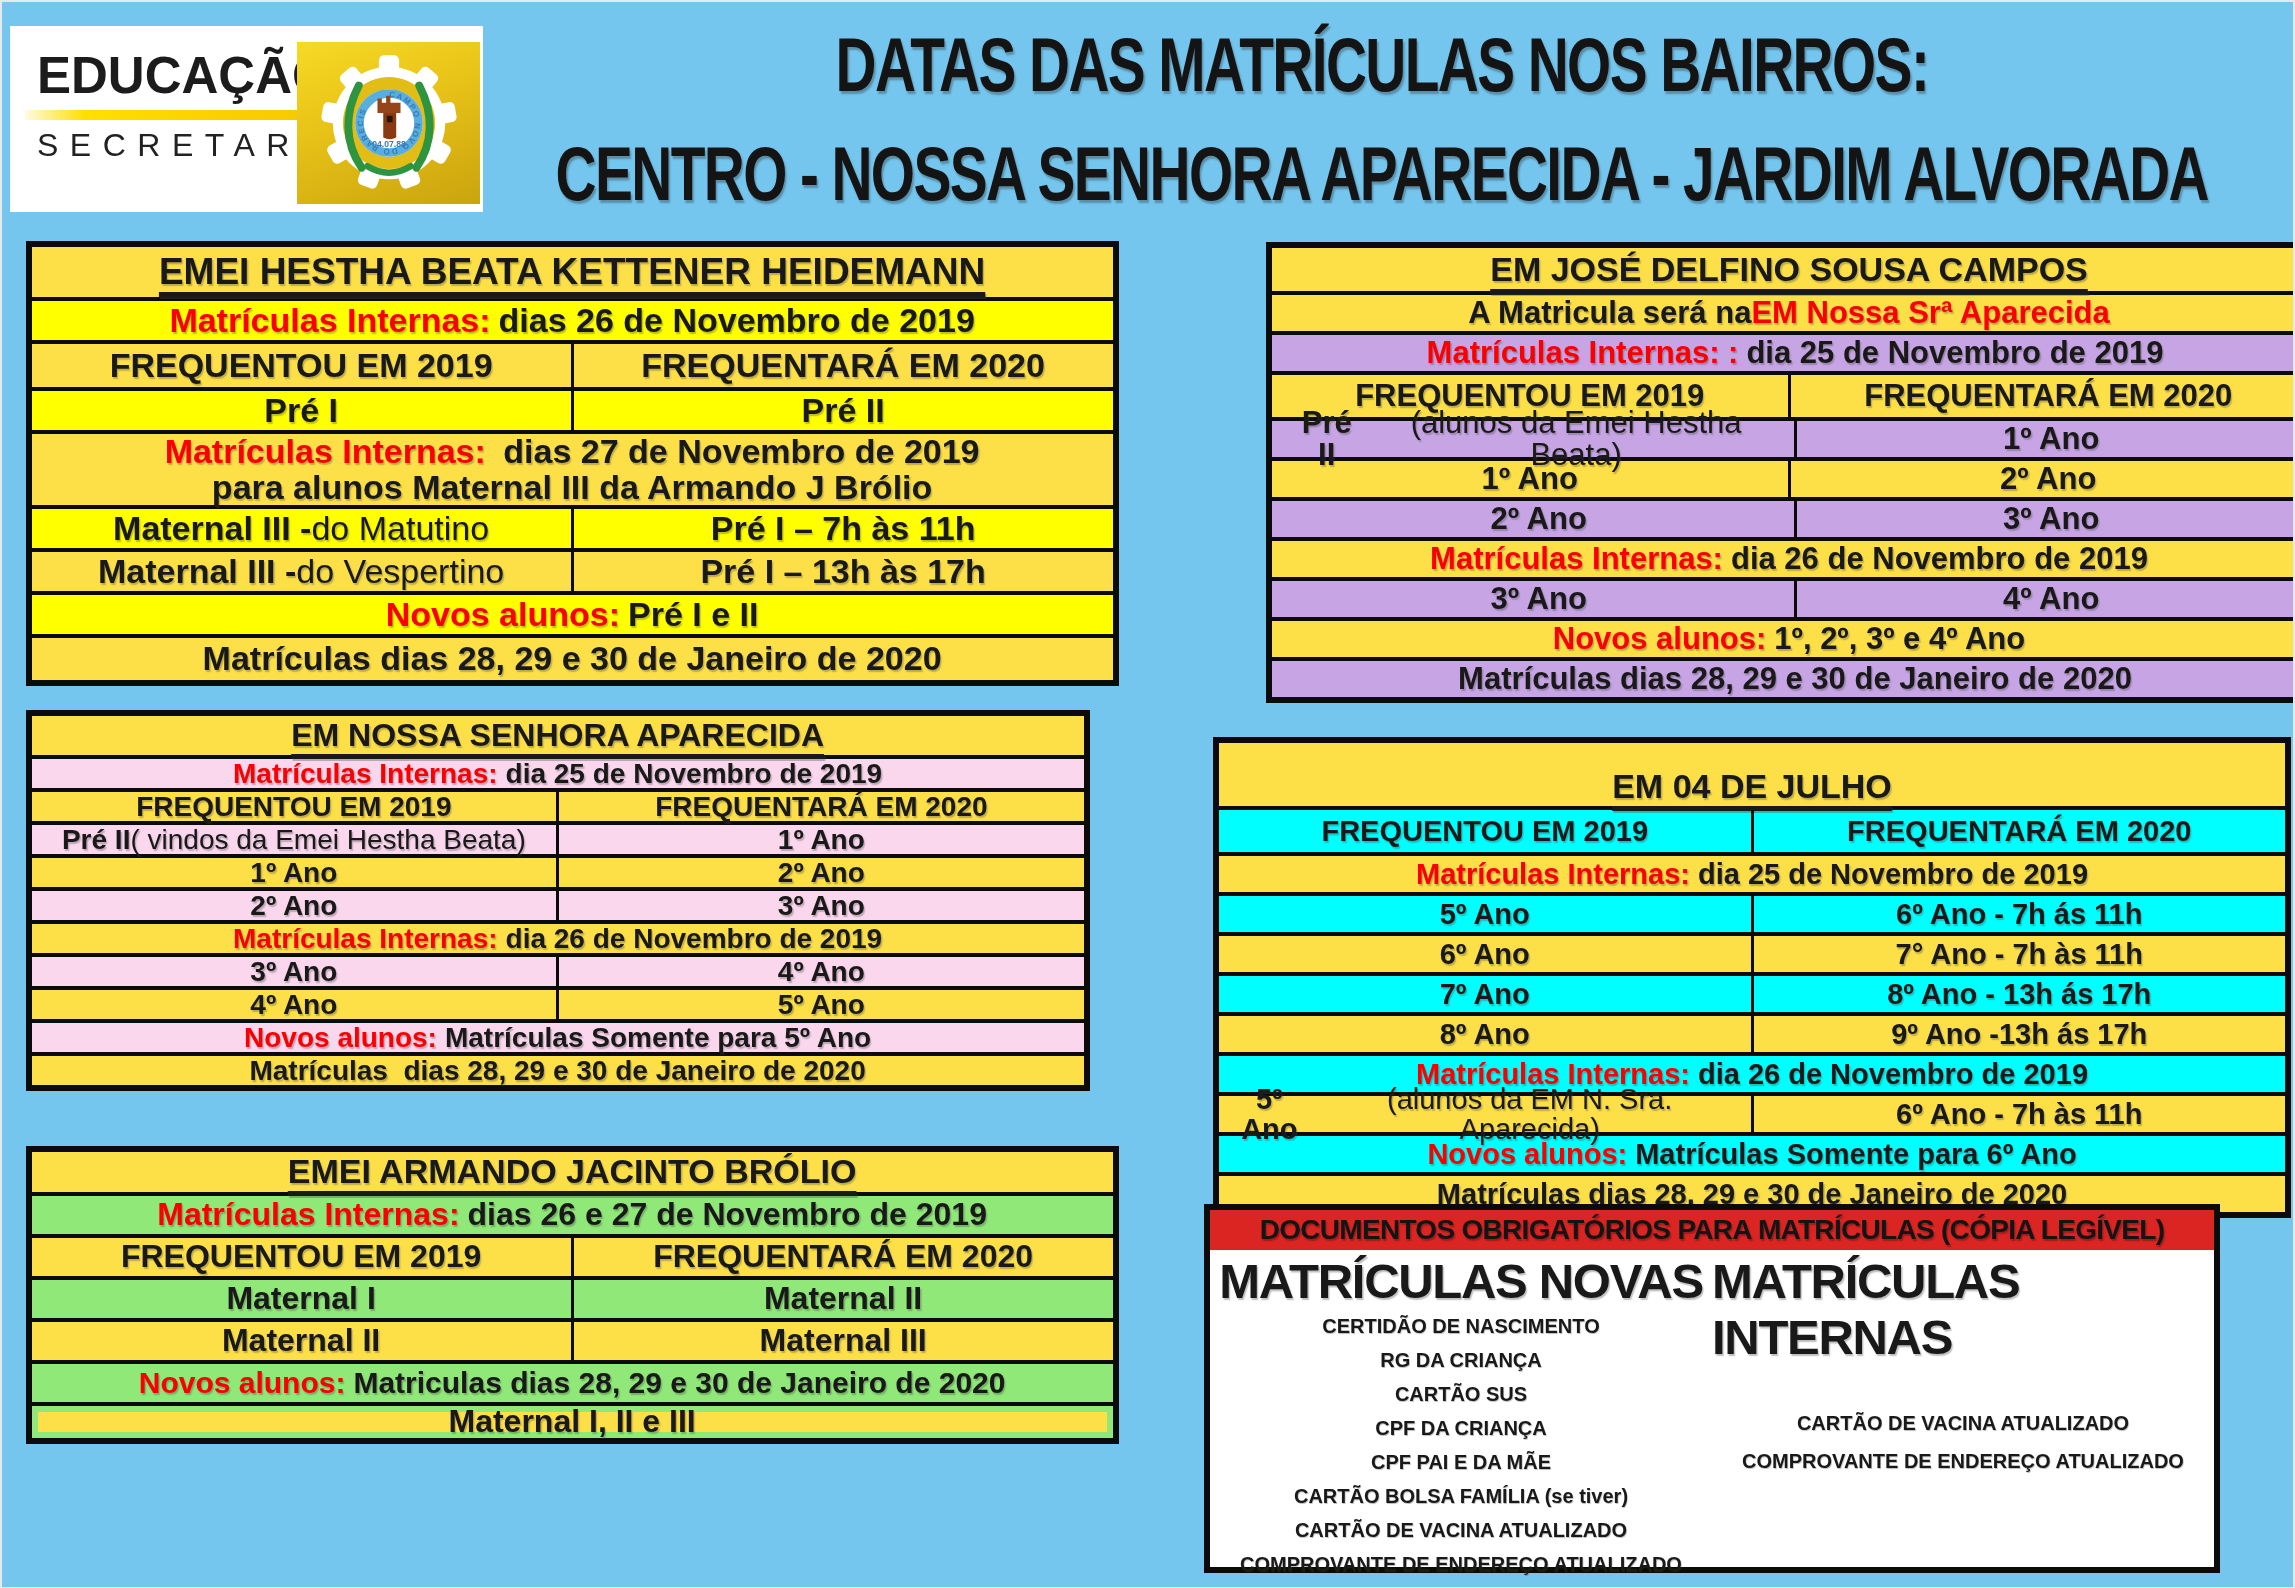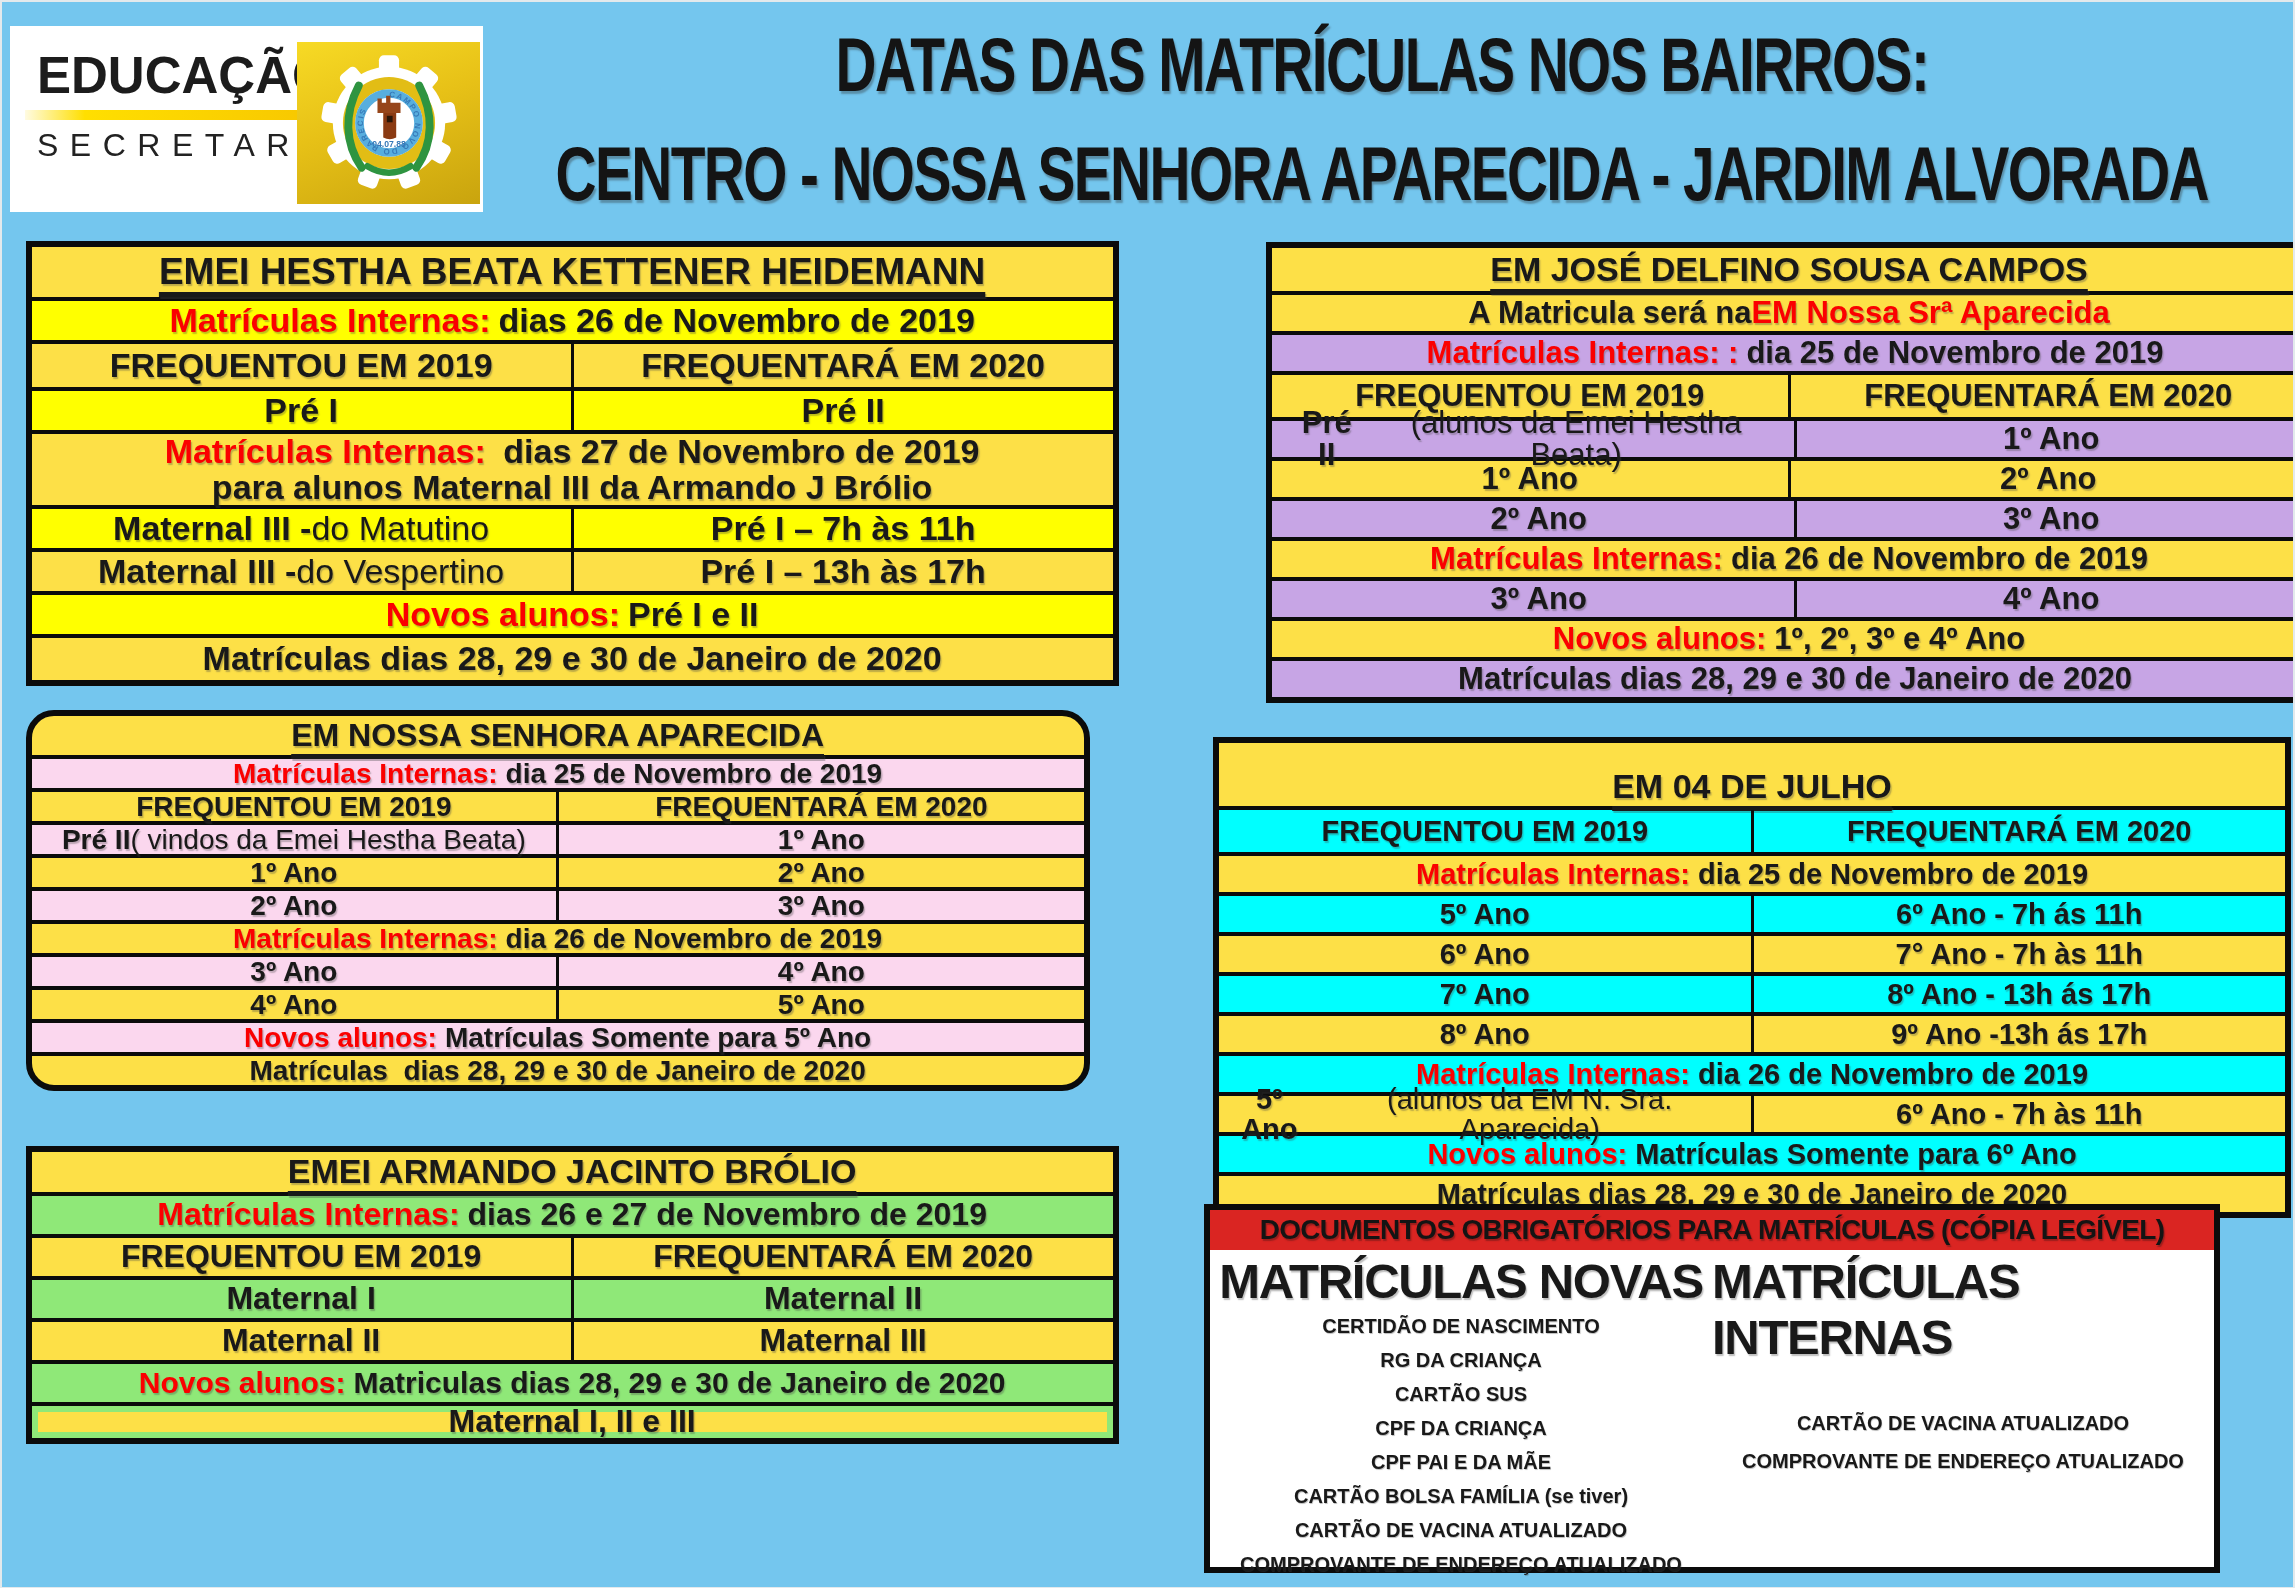--- a/index.html
+++ b/index.html
@@ -39,21 +39,21 @@
   .nrm{font-weight:normal;}
   .tu{text-decoration:underline;text-decoration-thickness:4.7px;text-underline-offset:8px;}
   
   .t1{left:23.6px;top:239px;width:1093px;font-size:34px;}
   .t1 .trow{height:39px;}
   .t1 .rt{height:50px;font-size:37px;}
   .t1 .r3{height:43px;}
   .t1 .r5{height:71px;flex-direction:column;justify-content:center;}
   .t1 .r9{height:42px;}
   
-  .t2{left:23.6px;top:708px;width:1064px;font-size:28px;border-radius:28px;}
+  .t2{left:23.6px;top:708px;width:1064px;font-size:28px;}
   .t2 .trow{height:29px;}
   .t2 .rt{height:39px;font-size:32px;}
   
   .t3{left:23.6px;top:1144px;width:1093px;font-size:32px;}
   .t3 .trow{height:38px;}
   .t3 .rt{height:40px;font-size:34px;}
   .t3 .r6{font-size:30px;}
   .t3 .r7{height:32px;box-shadow:inset 0 0 0 6px #8fe878;}
   
   .t4{left:1264px;top:240px;width:1046px;font-size:31px;}

